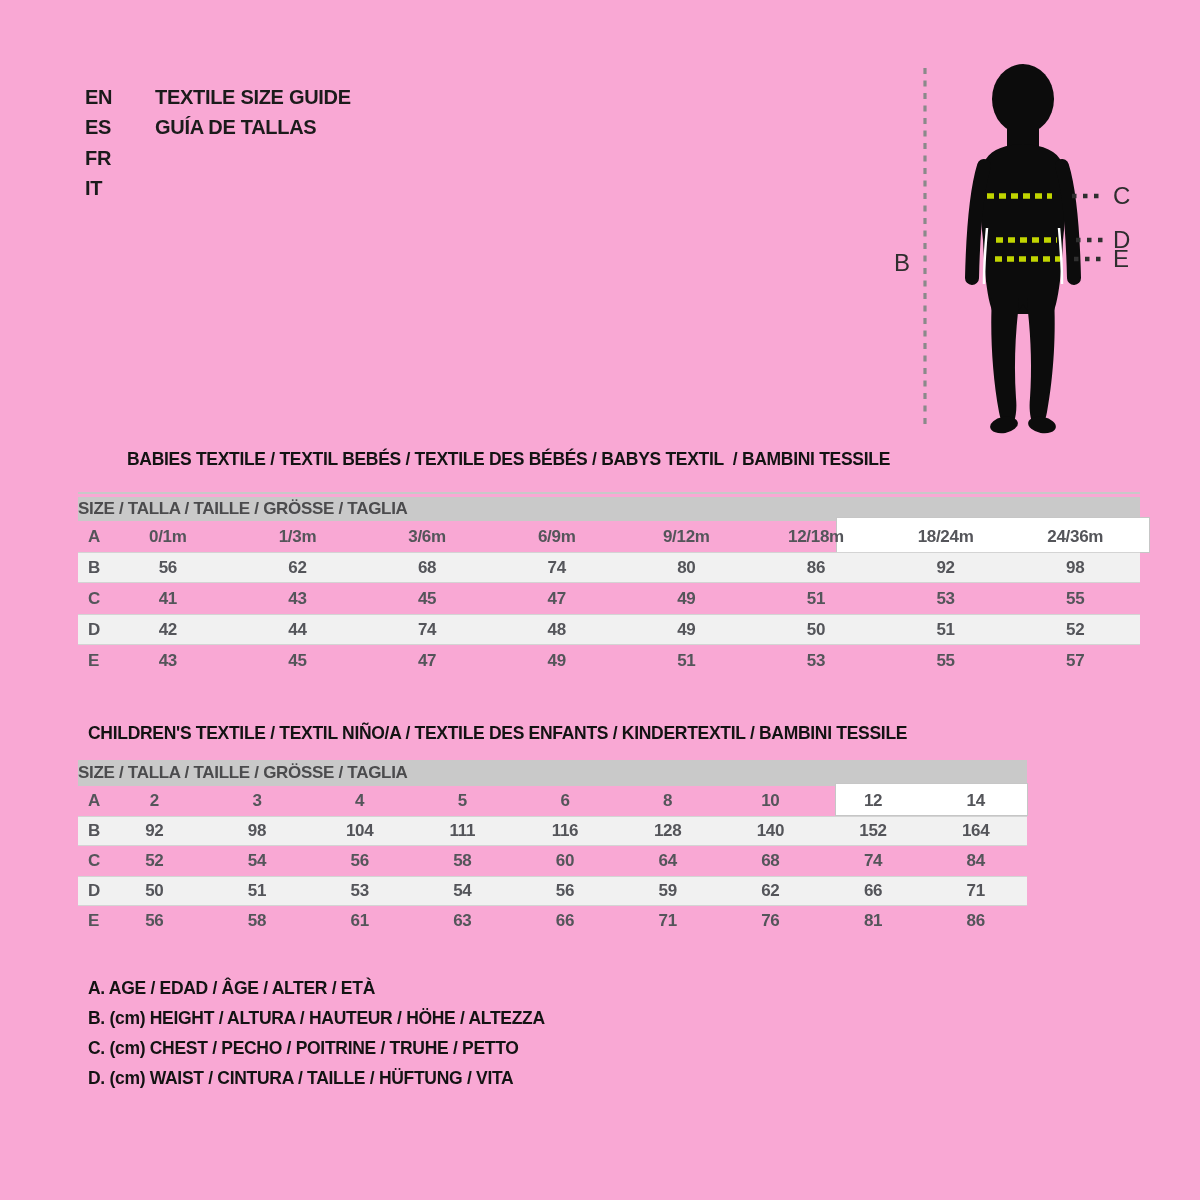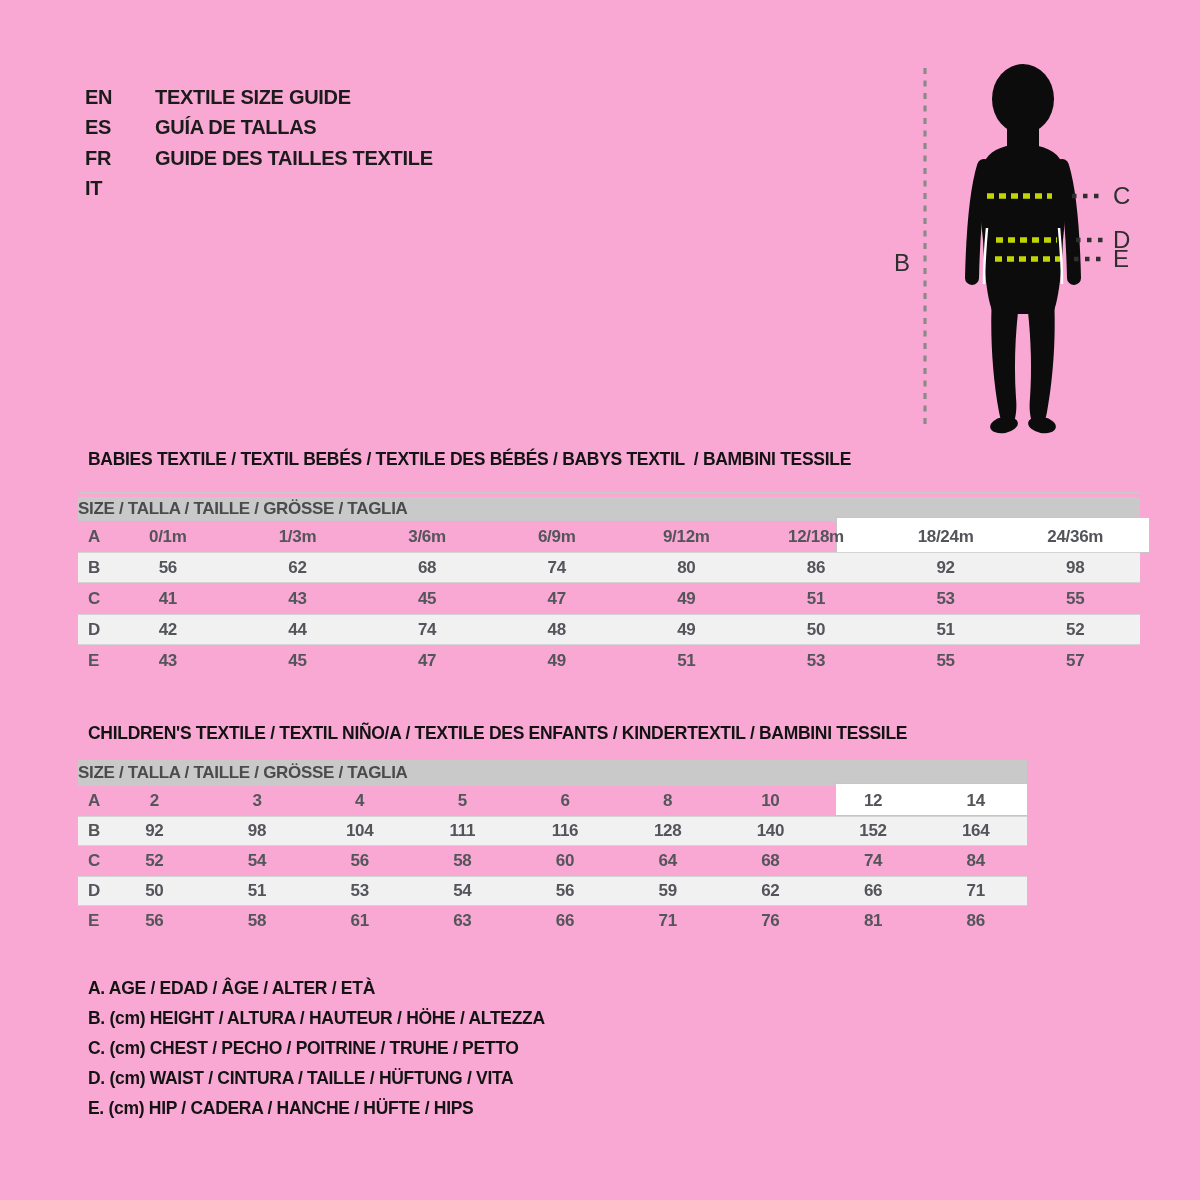--- a/index.html
+++ b/index.html
@@ -8,21 +8,21 @@
 
   
   .lang-block{position:absolute;left:85px;top:82px;}
   .lang-row{display:flex;align-items:center;height:30.5px;font-size:20px;
             font-weight:bold;letter-spacing:-0.3px;color:#1b1b1b;}
   .lang-code{width:70px;}
 
   
   .section-heading{position:absolute;left:88px;font-size:17.5px;font-weight:bold;
                    letter-spacing:-0.3px;color:#131313;white-space:pre;}
-  #babiesHeading{top:449px;}
+  #babiesHeading{top:449px;margin-left:39px;}
   #childrenHeading{top:723px;}
 
   
   .stable{position:absolute;left:78px;}
   #babiesTable{top:492px;width:1062px;}
   #childrenTable{top:760px;width:949px;}
   .topline{height:2px;background:#c8c8c8;margin-bottom:3px;}
   .size-bar{position:relative;z-index:1;background:#c9c9c9;height:24px;display:flex;
             align-items:center;font-size:17px;font-weight:bold;
             letter-spacing:-0.3px;color:#4b4b4d;box-sizing:border-box;}
@@ -64,21 +64,20 @@
       <div class="lang-row">
         <span class="lang-code">EN</span>
         <span class="lang-label">TEXTILE SIZE GUIDE</span>
       </div>
       <div class="lang-row">
         <span class="lang-code">ES</span>
         <span class="lang-label">GUÍA DE TALLAS</span>
       </div>
       <div class="lang-row">
         <span class="lang-code">FR</span>
-        <span class="lang-label">GUIDE DES TAILLES TEXTILE</span>
       </div>
       <div class="lang-row">
         <span class="lang-code">IT</span>
       </div>
     </div>
 
   <svg class="figure-svg" width="300" height="420" viewBox="0 0 300 420">
     <line class="bline" x1="45" y1="28" x2="45" y2="390"></line>
     <g>
       <ellipse class="sil" cx="143" cy="59" rx="31" ry="35" fill="#0c0c0c"></ellipse>
@@ -243,16 +242,15 @@
         </div>
       </div>
   </div>
   <div class="hl-box" id="hlChildren"></div>
 
   <div class="legend" id="legendBlock">
       <div class="legend-line">A. AGE / EDAD / ÂGE / ALTER / ETÀ</div>
       <div class="legend-line">B. (cm) HEIGHT / ALTURA / HAUTEUR / HÖHE / ALTEZZA</div>
       <div class="legend-line">C. (cm) CHEST / PECHO / POITRINE / TRUHE / PETTO</div>
       <div class="legend-line">D. (cm) WAIST / CINTURA / TAILLE / HÜFTUNG / VITA</div>
-      <div class="legend-line">E. (cm) HIP / CADERA / HANCHE / HÜFTE / HIPS</div>
     </div>
 
 </div>
 
 </body></html>

